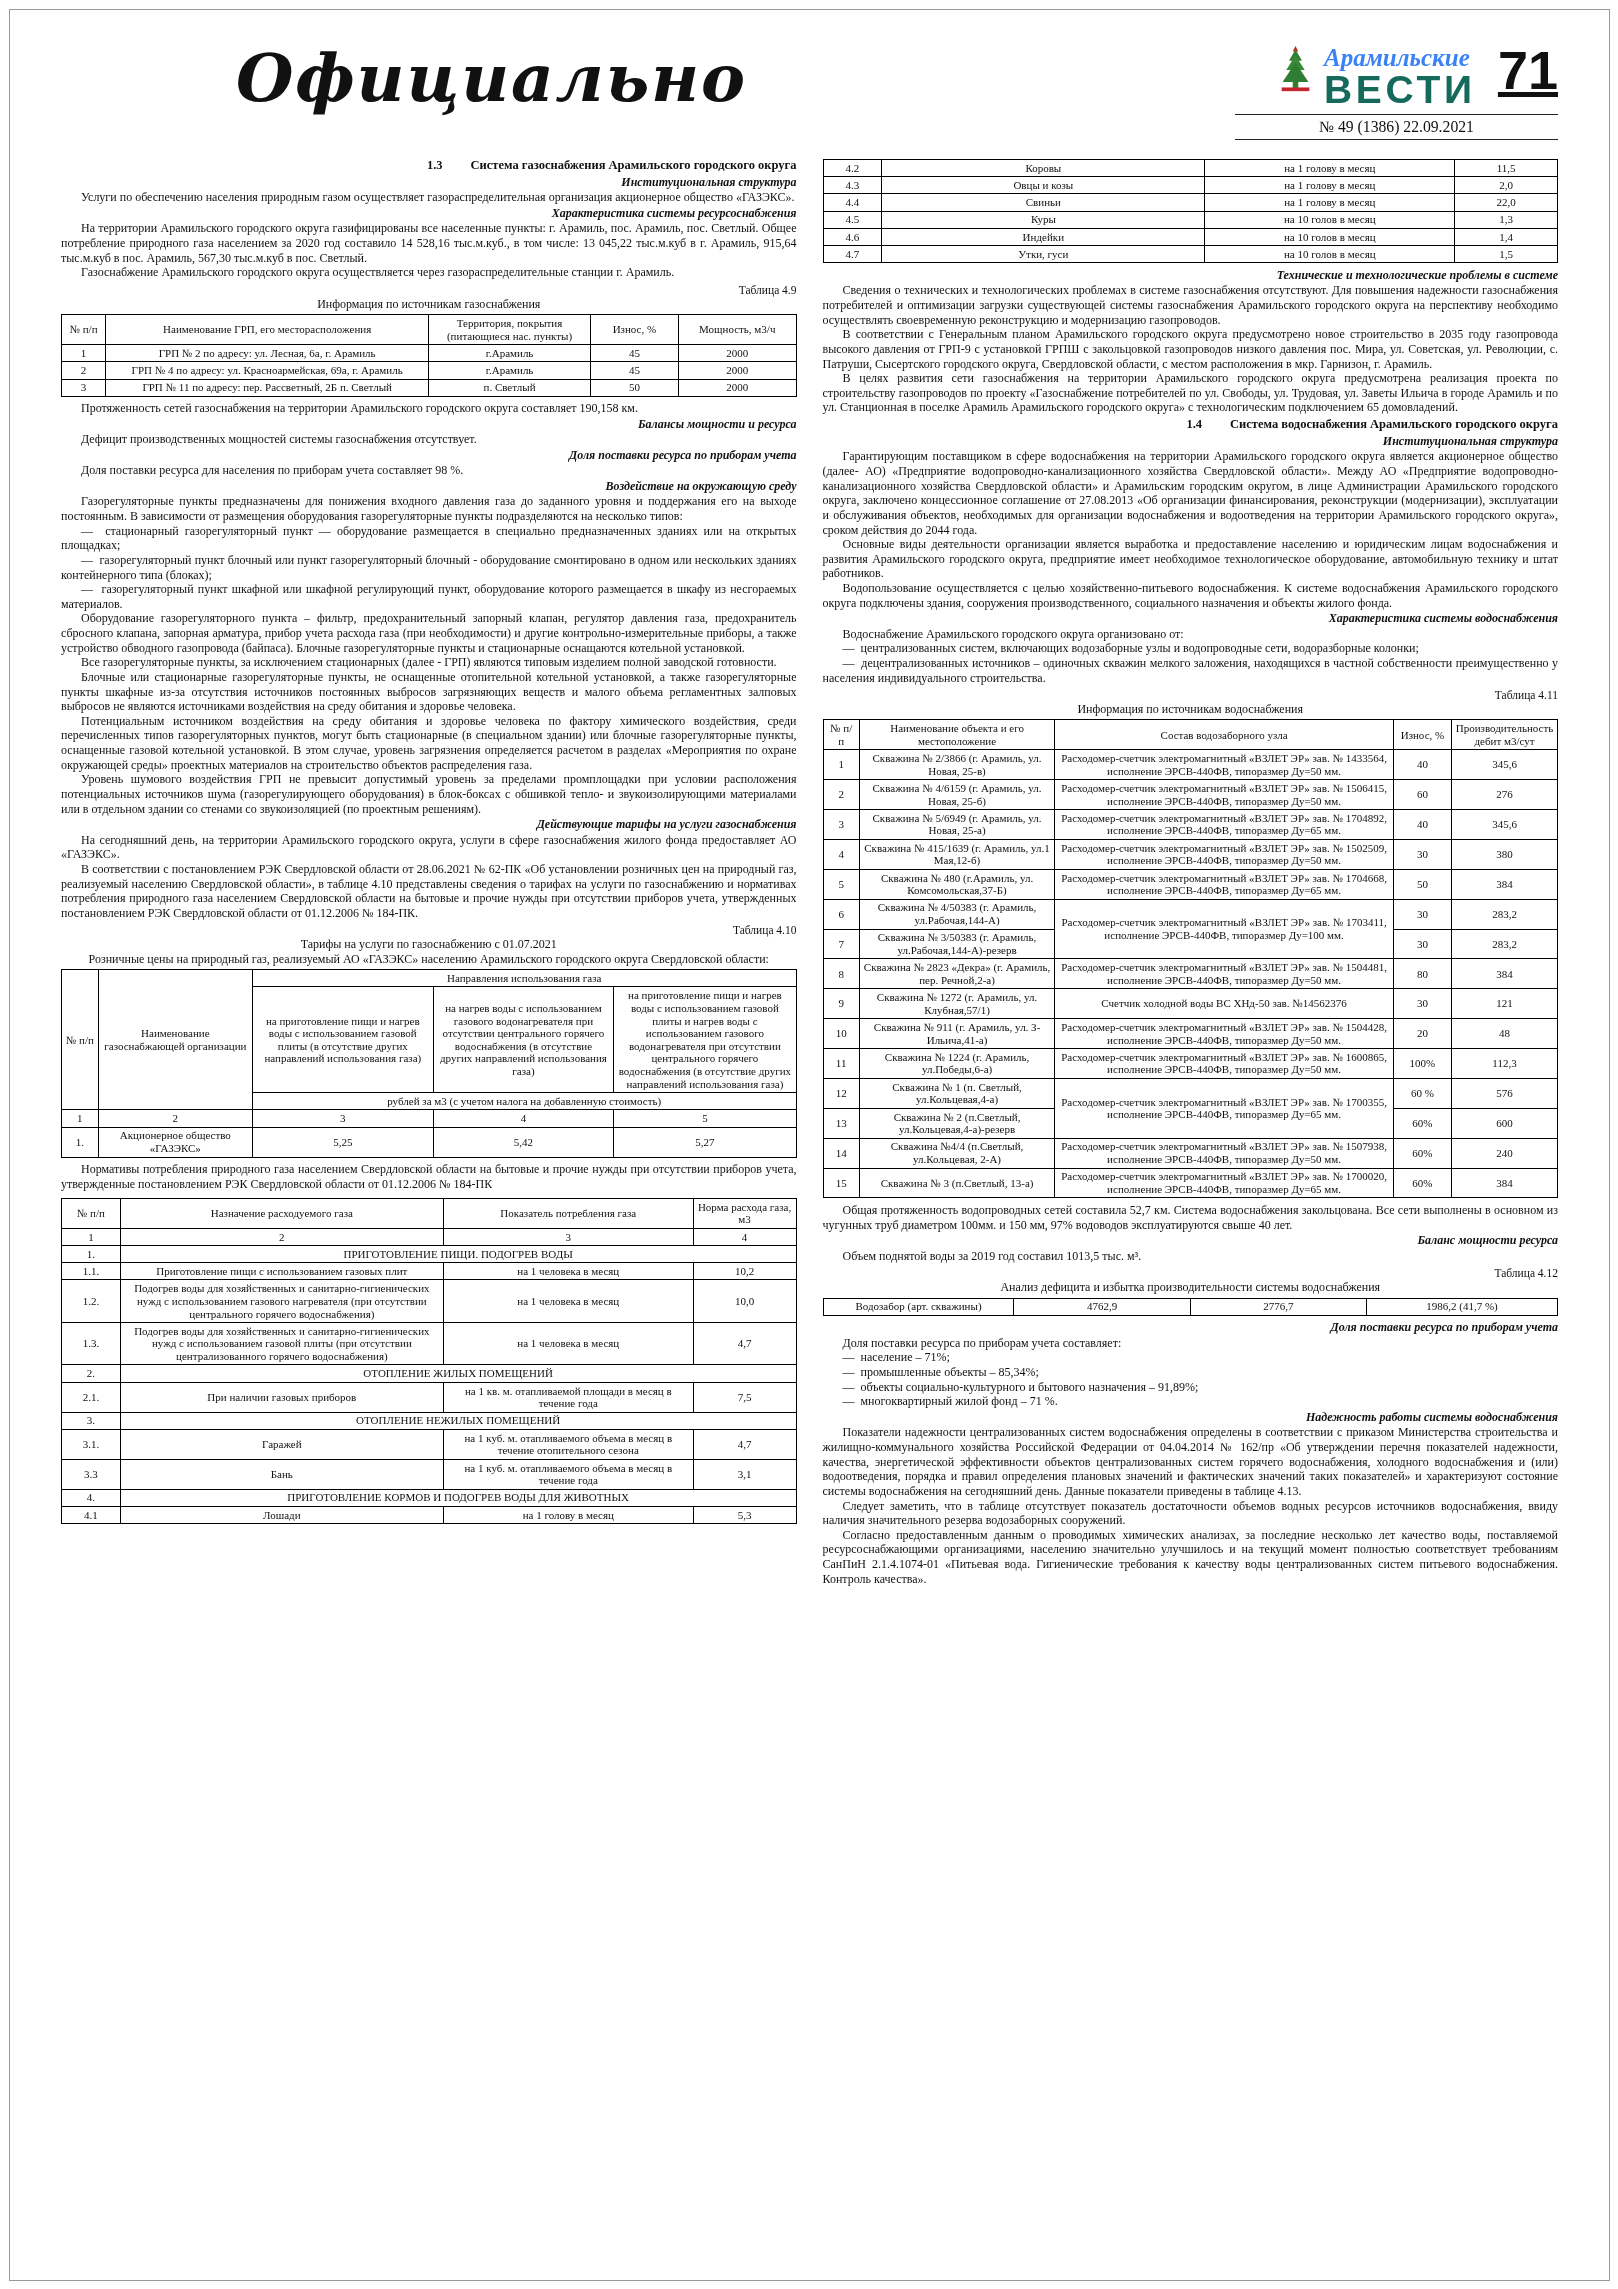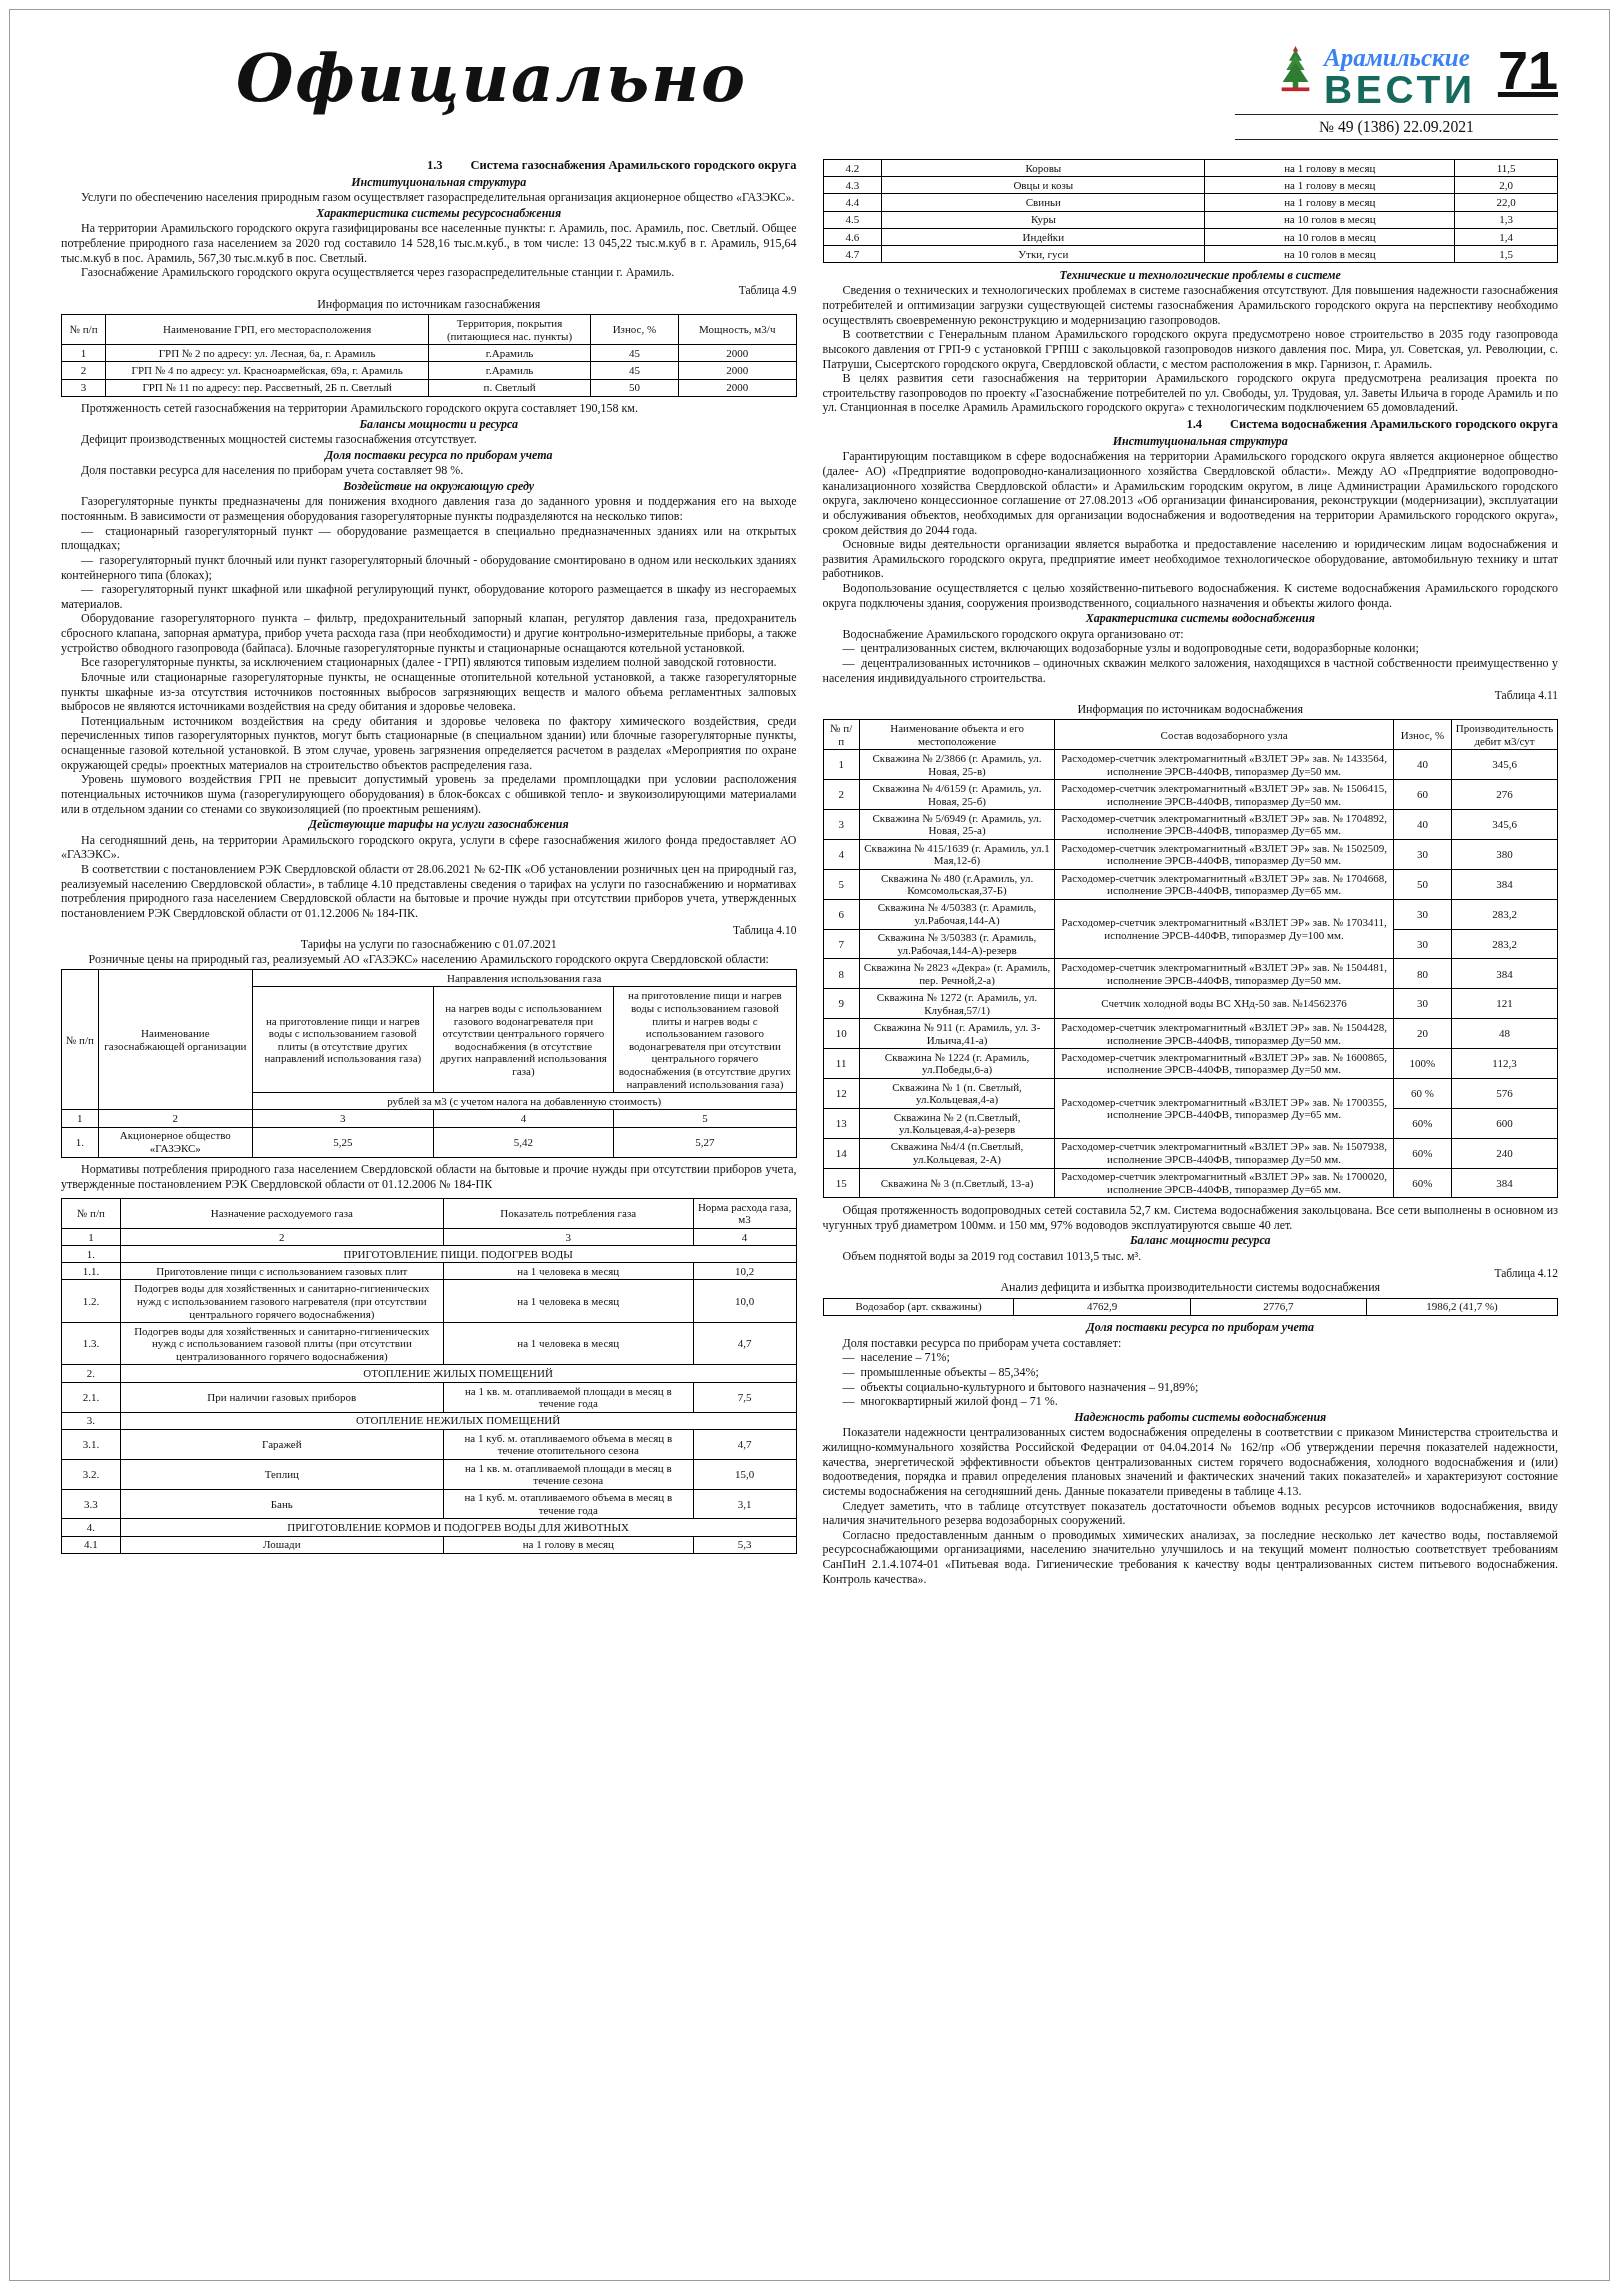--- a/index.html
+++ b/index.html
@@ -19,21 +19,21 @@
   .brand-line2 { font-family:"Liberation Sans", sans-serif; font-weight:bold; color:#156a5b; font-size:39px; line-height:1; letter-spacing:3.7px; }
   .page-num { font-family:"Liberation Sans", sans-serif; font-weight:bold; font-size:54px; line-height:0.95; margin-left:13px;text-decoration:underline; }
   .issue-line { margin-top:5.5px; border-top:1.4px solid #222; border-bottom:1.4px solid #222; text-align:center; font-size:15.7px; padding:2.8px 0; }
 
   
   .columns { display:flex; gap:26px; padding:11px 28px 0 28px; }
   .col { flex:1 1 0; min-width:0; font-size:12px; line-height:1.22; text-align:justify; }
 
   .sec-h { font-size:12.5px; font-weight:bold; padding-left:20px; margin:1.8px 0; text-align:right; }
   .sec-h .num { margin-right:28px; }
-  .h-italic { font-style:italic; font-weight:bold; text-indent:20px; margin:0.9px 0; text-align:center; }
+  .h-italic { font-style:italic; font-weight:bold; text-indent:20px; margin:0.9px 0; text-align:right; }
   .body-p { text-indent:20px; margin:0; }
   ul.dash { list-style:none; margin:0; }
   ul.dash li { text-indent:20px; }
   ul.dash li::before { content:"—  "; white-space:pre; }
 
   .tbl-label { text-align:right; font-size:11.5px; margin-top:2.8px; }
   .tbl-title { text-align:center; font-size:12px; }
   table.t { width:100%; border-collapse:collapse; font-size:11px; line-height:1.15; margin:2.8px 0 4.6px; }
   table.t th, table.t td { border:0.9px solid #000; padding:1.8px 3.7px; text-align:center; vertical-align:middle; font-weight:normal; }
   .spacer-s { height:3.7px; }
@@ -241,26 +241,20 @@
               <td>3.</td>
               <td colspan="3">ОТОПЛЕНИЕ НЕЖИЛЫХ ПОМЕЩЕНИЙ</td>
             </tr>
             <tr>
               <td>3.1.</td>
               <td>Гаражей</td>
               <td>на 1 куб. м. отапливаемого объема в месяц в течение отопительного сезона</td>
               <td>4,7</td>
             </tr>
             <tr>
-              <td>3.2.</td>
-              <td>Теплиц</td>
-              <td>на 1 кв. м. отапливаемой площади в месяц в течение сезона</td>
-              <td>15,0</td>
-            </tr>
-            <tr>
               <td>3.3</td>
               <td>Бань</td>
               <td>на 1 куб. м. отапливаемого объема в месяц в течение года</td>
               <td>3,1</td>
             </tr>
             <tr>
               <td>4.</td>
               <td colspan="3">ПРИГОТОВЛЕНИЕ КОРМОВ И ПОДОГРЕВ ВОДЫ ДЛЯ ЖИВОТНЫХ</td>
             </tr>
             <tr>

